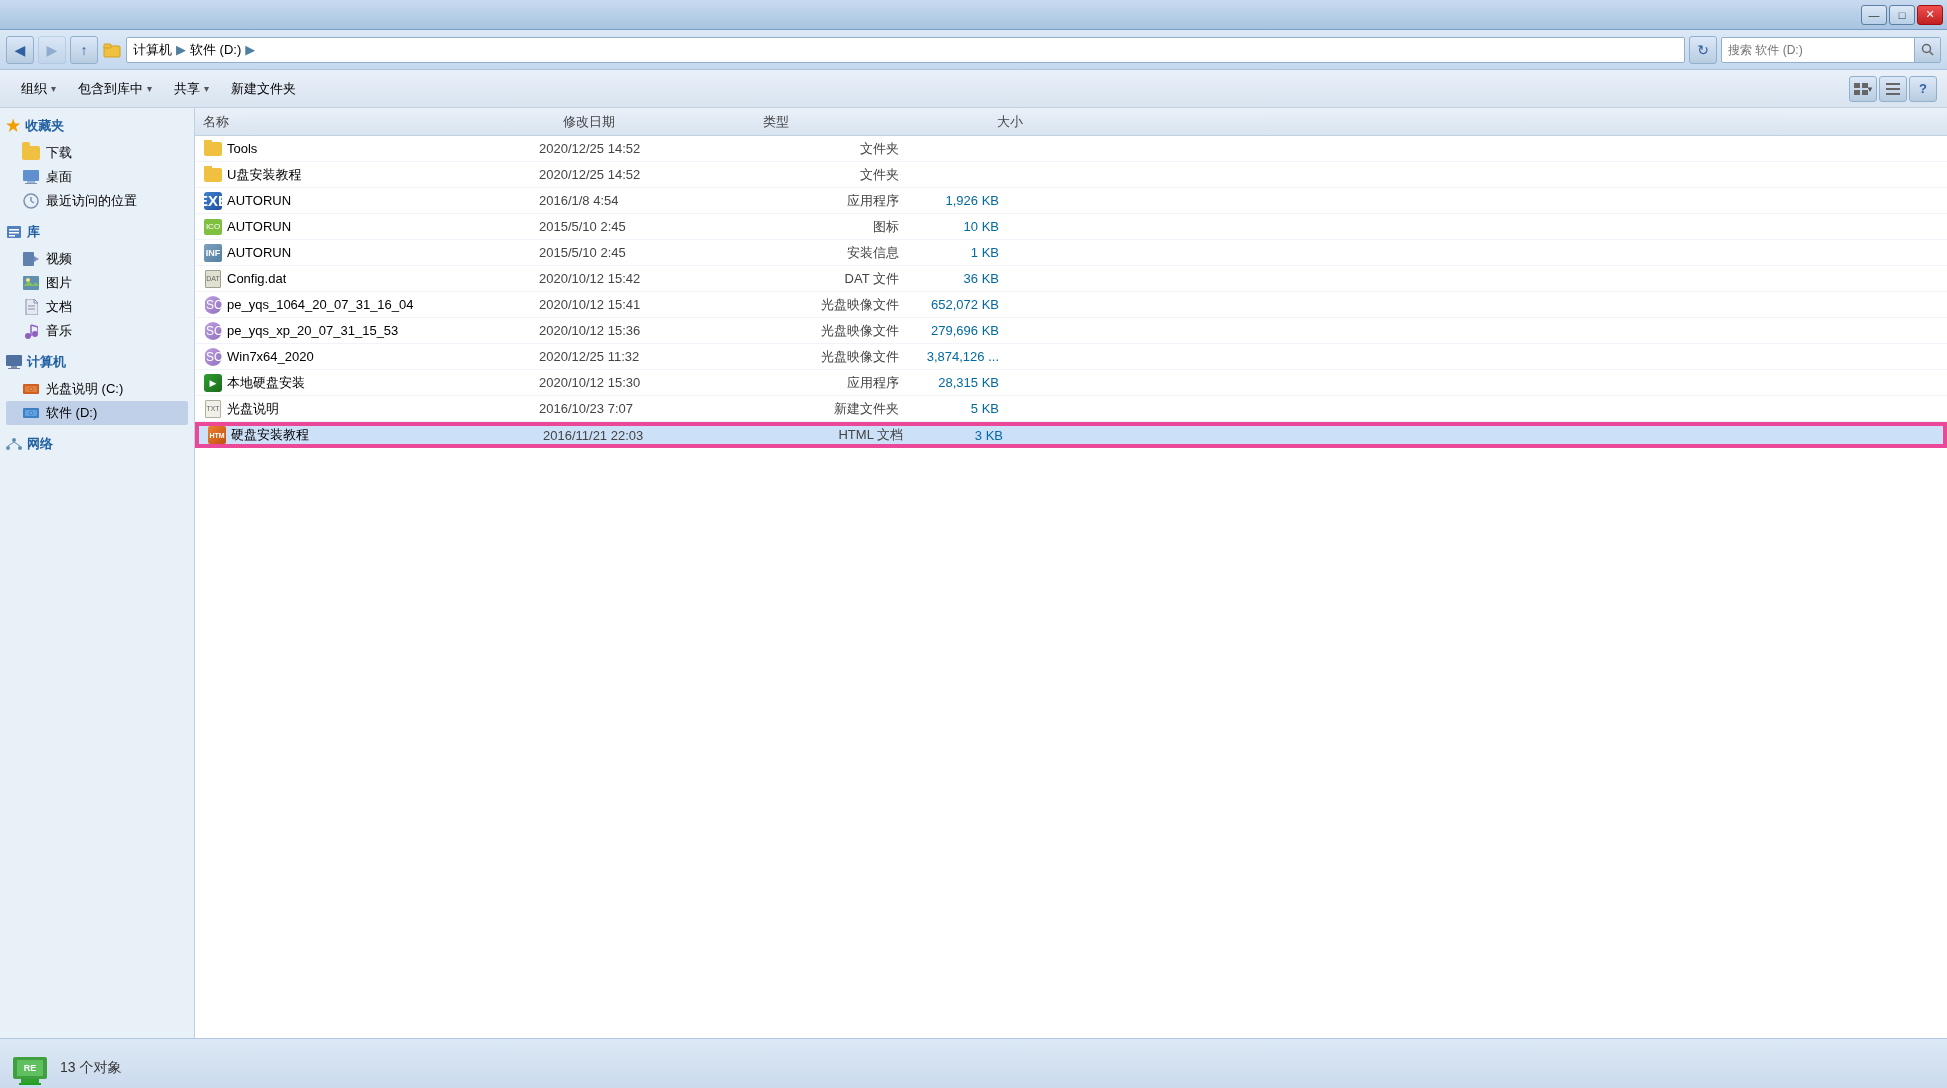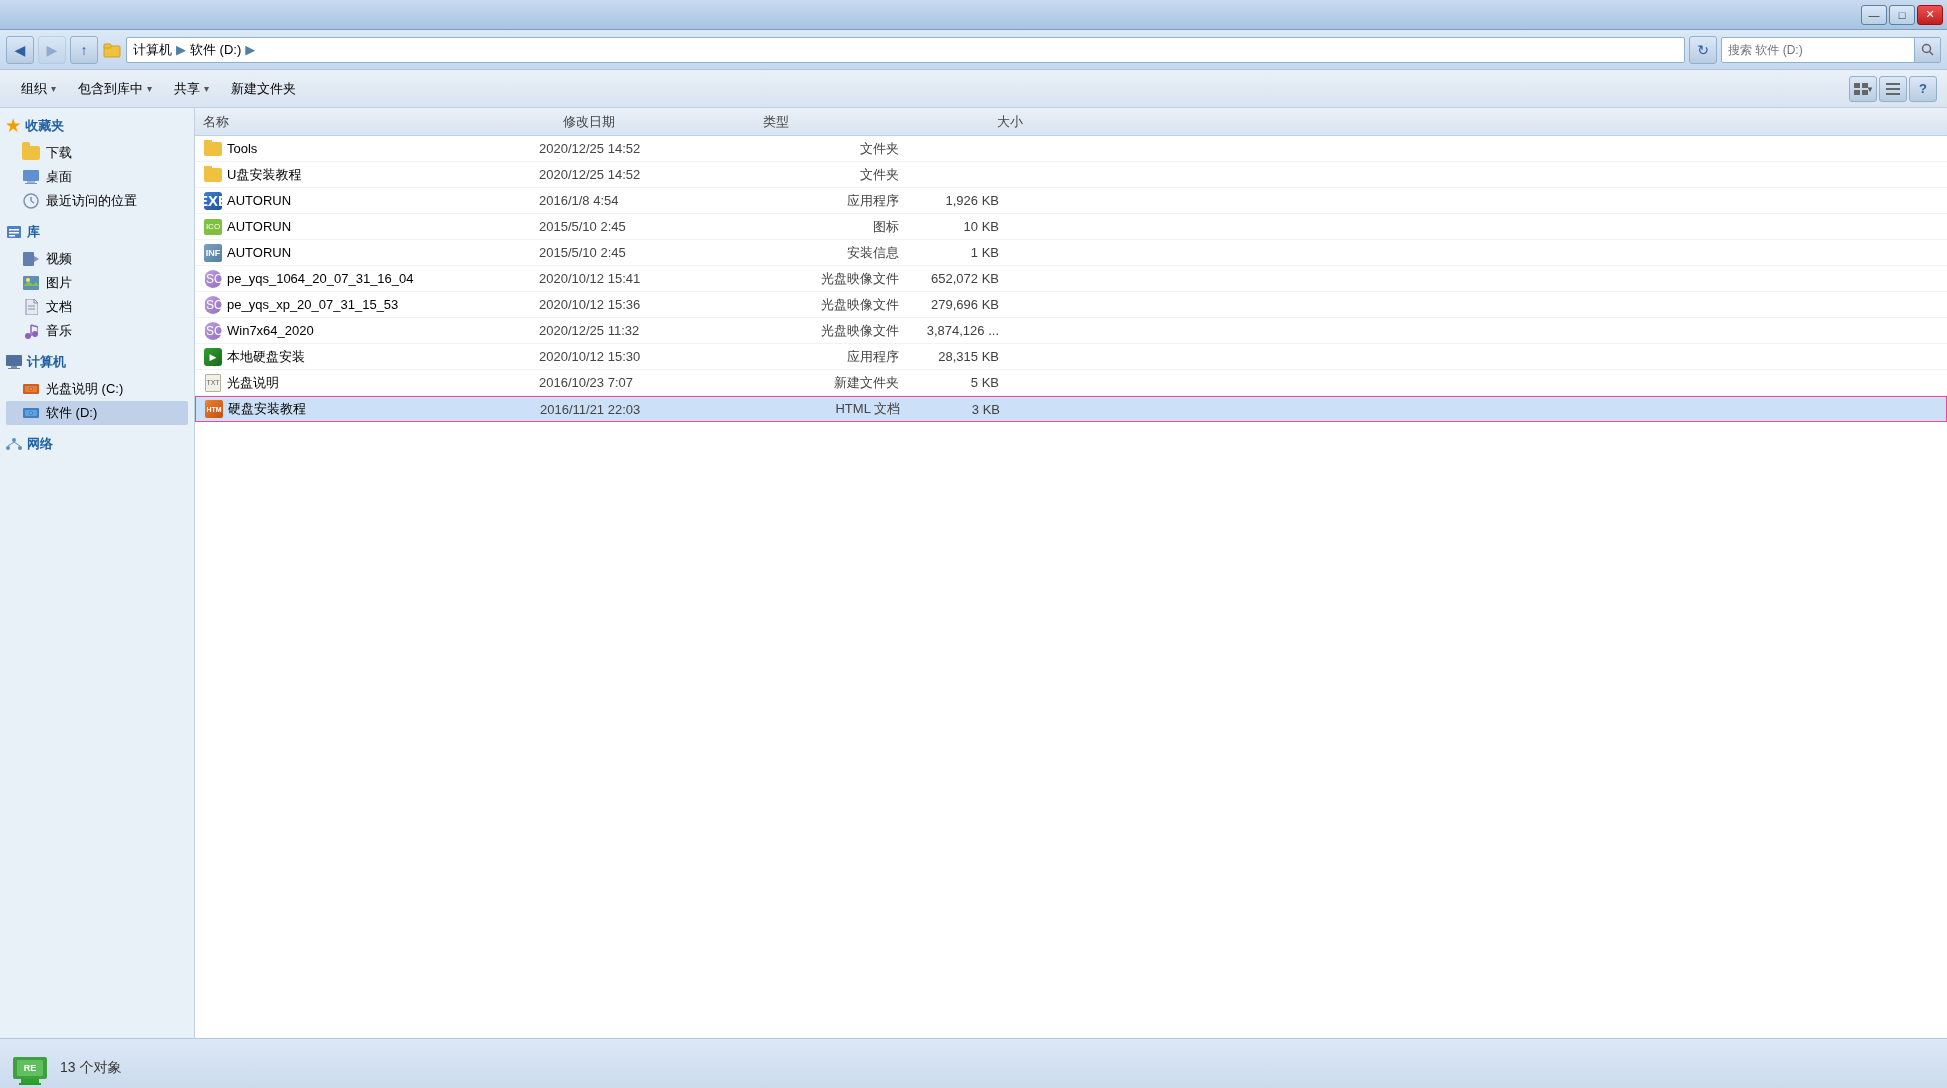--- a/index.html
+++ b/index.html
@@ -235,21 +235,21 @@
 
     .file-row {
       display: flex;
       align-items: center;
       height: 26px;
       padding: 0 8px;
       font-size: 13px;
       border-bottom: 1px solid #f0f4f8;
       cursor: pointer;
     }
-    .file-row.selected { background: #cce0f8; border: 1px solid #ec4899; }
+    .file-row.selected { background: #cce0f8; border: 4px solid #ec4899; }
     .file-icon {
       width: 20px;
       height: 18px;
       margin-right: 4px;
       flex-shrink: 0;
       display: flex;
       align-items: center;
       justify-content: center;
     }
     .file-name-cell {
@@ -259,21 +259,21 @@
       overflow: hidden;
       white-space: nowrap;
     }
     .file-name-text {
       overflow: hidden;
       text-overflow: ellipsis;
       white-space: nowrap;
     }
     .file-date { width: 200px; color: #444; }
     .file-type { width: 160px; color: #444; text-align: right; }
-    .file-size { width: 120px; text-align: right; padding-right: 20px; color: #404040; }
+    .file-size { width: 120px; text-align: right; padding-right: 20px; color: #0369a1; }
 
     
     .status-bar {
       height: 58px;
       background: linear-gradient(to bottom, #dce8f5, #c8d8ec);
       border-top: 1px solid #b0c8e0;
       display: flex;
       align-items: center;
       padding: 0 10px;
       gap: 10px;
@@ -690,20 +690,31 @@
             </div>
       <span class="file-name-text">AUTORUN</span>
     </div>
     <div class="file-date">2015/5/10 2:45</div>
     <div class="file-type">安装信息</div>
     <div class="file-size">1 KB</div>
   </div>
         <div class="file-row">
     <div class="file-name-cell">
       <div class="file-icon">
+              <div class="icon-dat">DAT</div>
+            </div>
+      <span class="file-name-text">Config.dat</span>
+    </div>
+    <div class="file-date">2020/10/12 15:42</div>
+    <div class="file-type">DAT 文件</div>
+    <div class="file-size">36 KB</div>
+  </div>
+        <div class="file-row">
+    <div class="file-name-cell">
+      <div class="file-icon">
               <div class="icon-iso">ISO</div>
             </div>
       <span class="file-name-text">pe_yqs_1064_20_07_31_16_04</span>
     </div>
     <div class="file-date">2020/10/12 15:41</div>
     <div class="file-type">光盘映像文件</div>
     <div class="file-size">652,072 KB</div>
   </div>
         <div class="file-row">
     <div class="file-name-cell">

